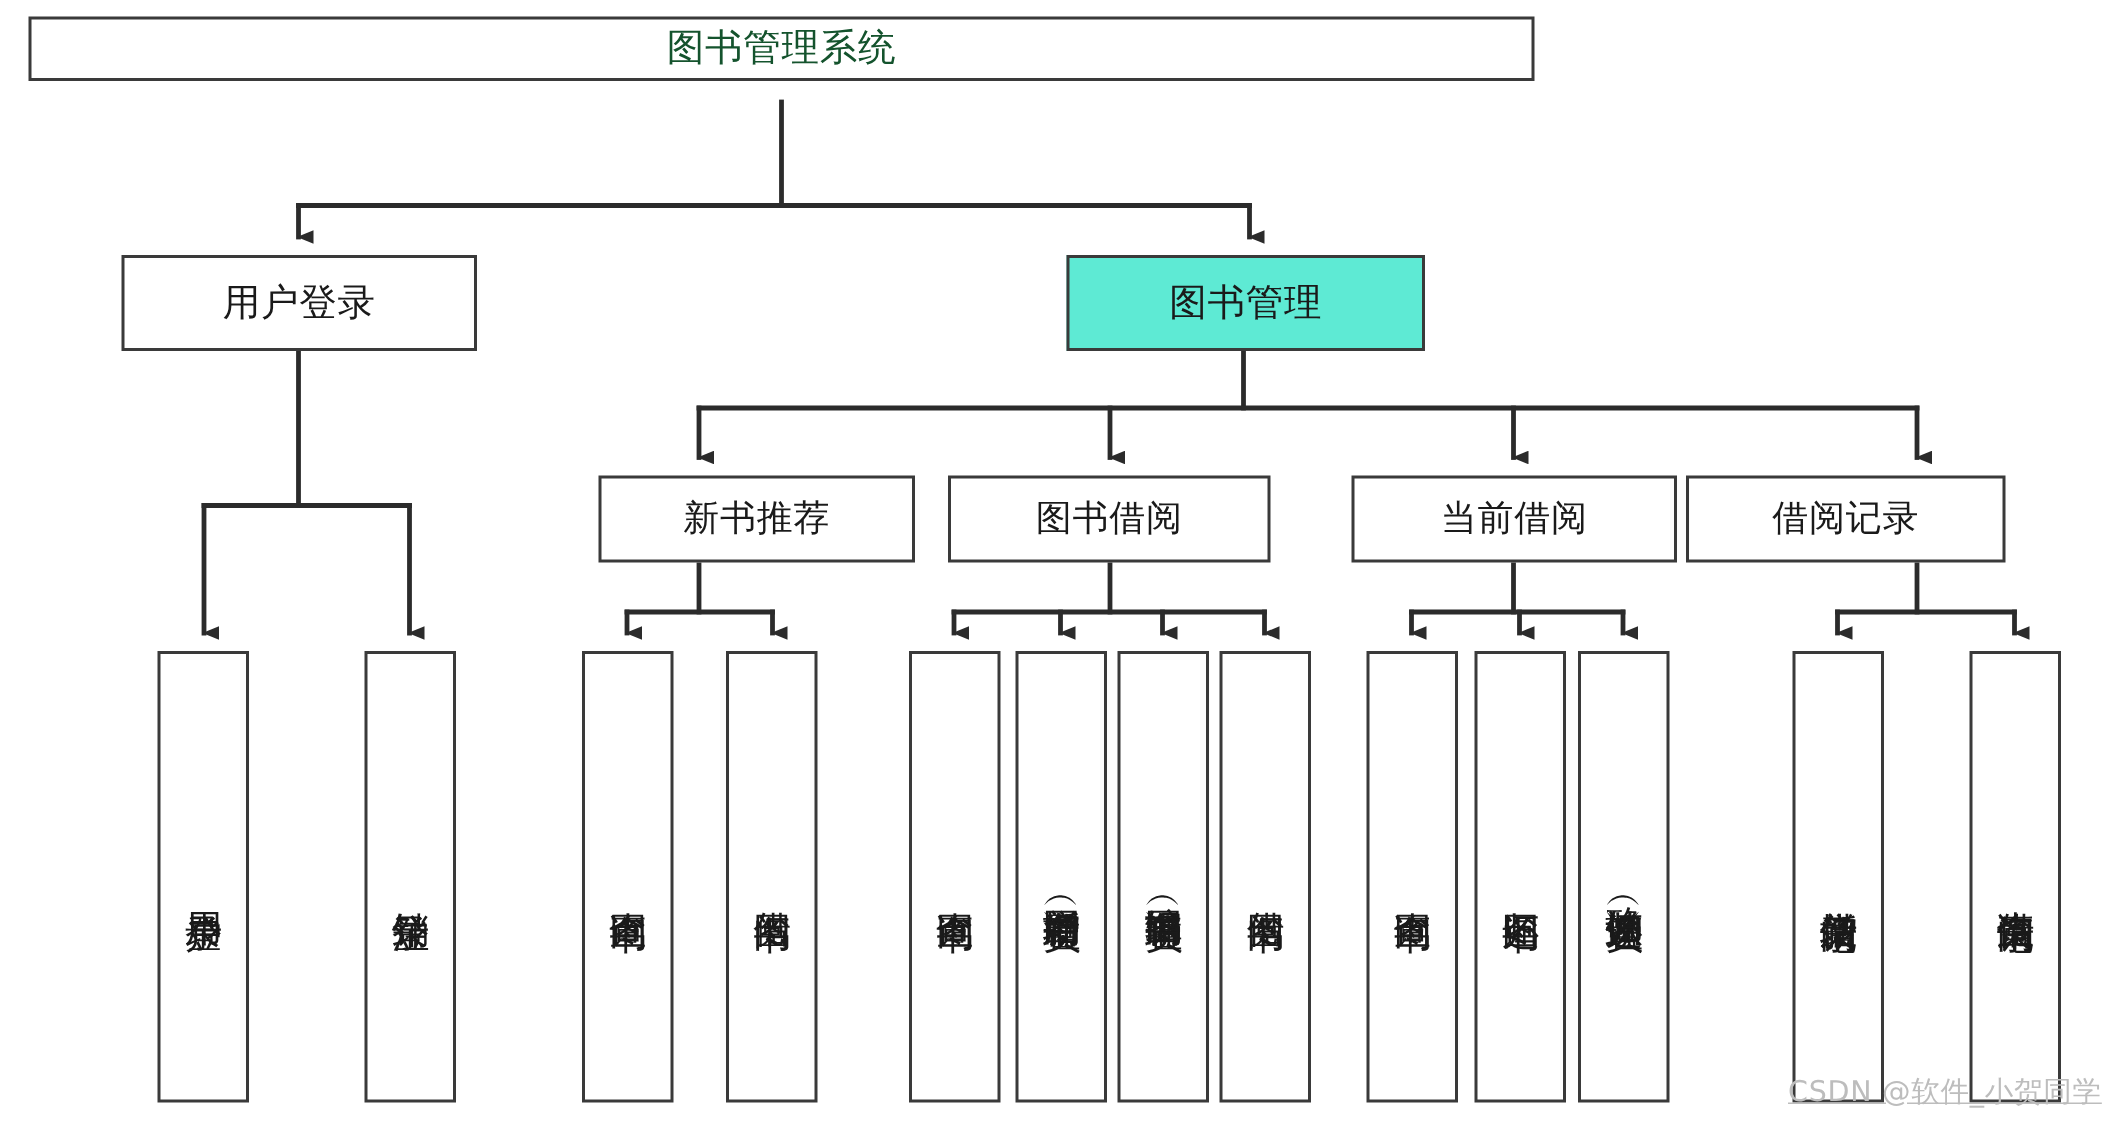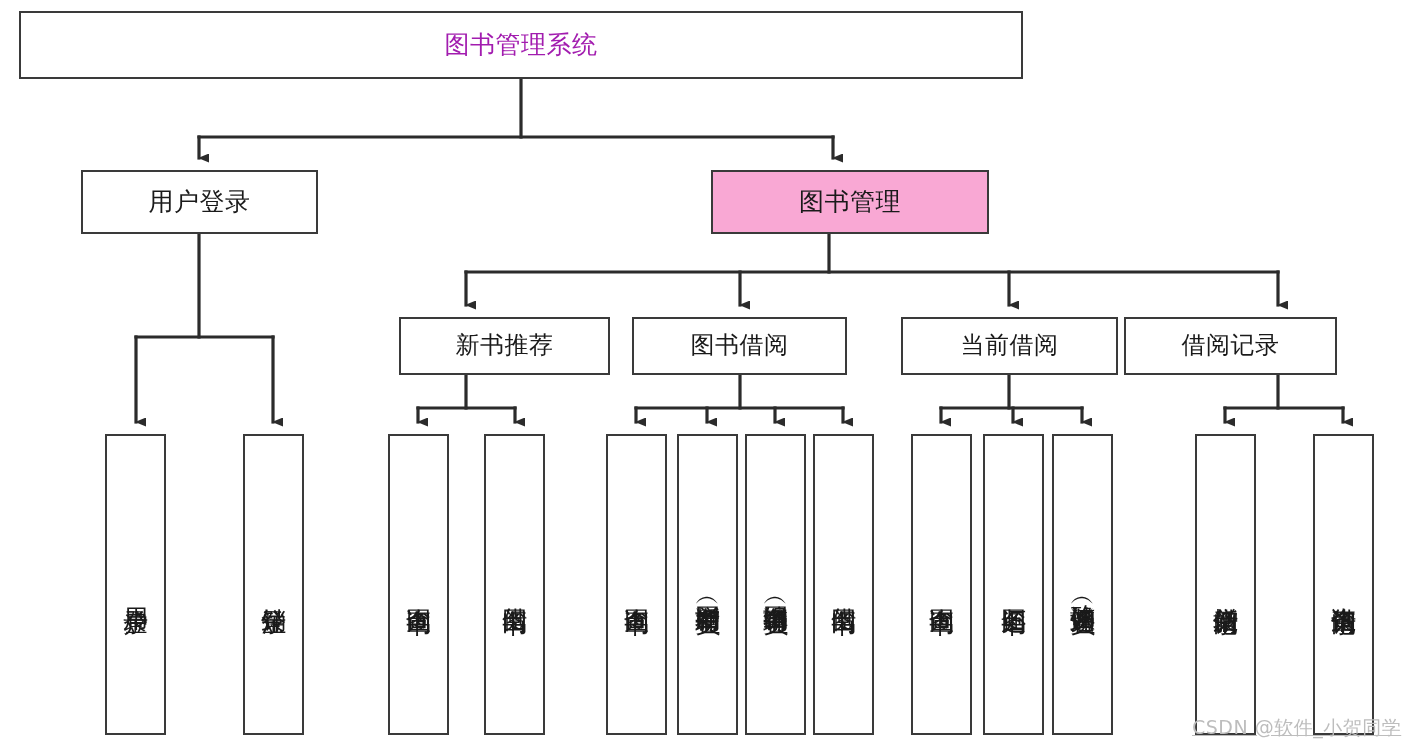--- a/index.html
+++ b/index.html
@@ -109,28 +109,28 @@
       <path d="M1013,408 L1013,422" marker-end="url(#arrow)"></path>
       <path d="M1082,408 L1082,422" marker-end="url(#arrow)"></path>
 
       <path d="M1278,375 L1278,408"></path>
       <path d="M1225,408 L1343,408"></path>
       <path d="M1225,408 L1225,422" marker-end="url(#arrow)"></path>
       <path d="M1343,408 L1343,422" marker-end="url(#arrow)"></path>
     </g>
   </svg>
 
-  <div class="node root" style="left: 19px; top: 11px; width: 1004px; height: 68px; border-color: rgb(58, 58, 58); color: #a21caf; background: rgb(255, 255, 255);">
+  <div class="node root" style="left: 19px; top: 11px; width: 1004px; height: 43px; border-color: rgb(58, 58, 58); color: #14532d; background: rgb(255, 255, 255);">
     <span class="node-h">图书管理系统</span>
   </div>
 
   <div class="node lvl1" style="left: 81px; top: 170px; width: 237px; height: 64px; border-color: rgb(58, 58, 58); color: rgb(26, 26, 26); background: rgb(255, 255, 255);">
     <span class="node-h">用户登录</span>
   </div>
-  <div class="node lvl1" style="left: 711px; top: 170px; width: 278px; height: 64px; border-color: rgb(58, 58, 58); color: rgb(26, 26, 26); background: #f9a8d4;">
+  <div class="node lvl1" style="left: 711px; top: 170px; width: 239px; height: 64px; border-color: rgb(58, 58, 58); color: rgb(26, 26, 26); background: #5eead4;">
     <span class="node-h">图书管理</span>
   </div>
 
   <div class="node lvl2" style="left: 361px; top: 317px; width: 211px; height: 58px; border-color: rgb(58, 58, 58); color: rgb(26, 26, 26); background: rgb(255, 255, 255); margin-left: 38px;">
     <span class="node-h">新书推荐</span>
   </div>
   <div class="node lvl2" style="left: 901px; top: 317px; width: 217px; height: 58px; border-color: rgb(58, 58, 58); color: rgb(26, 26, 26); background: rgb(255, 255, 255);">
     <span class="node-h">当前借阅</span>
   </div>
   <div class="node lvl2" style="left: 632px; top: 317px; width: 215px; height: 58px; border-color: rgb(58, 58, 58); color: rgb(26, 26, 26); background: rgb(255, 255, 255);">

